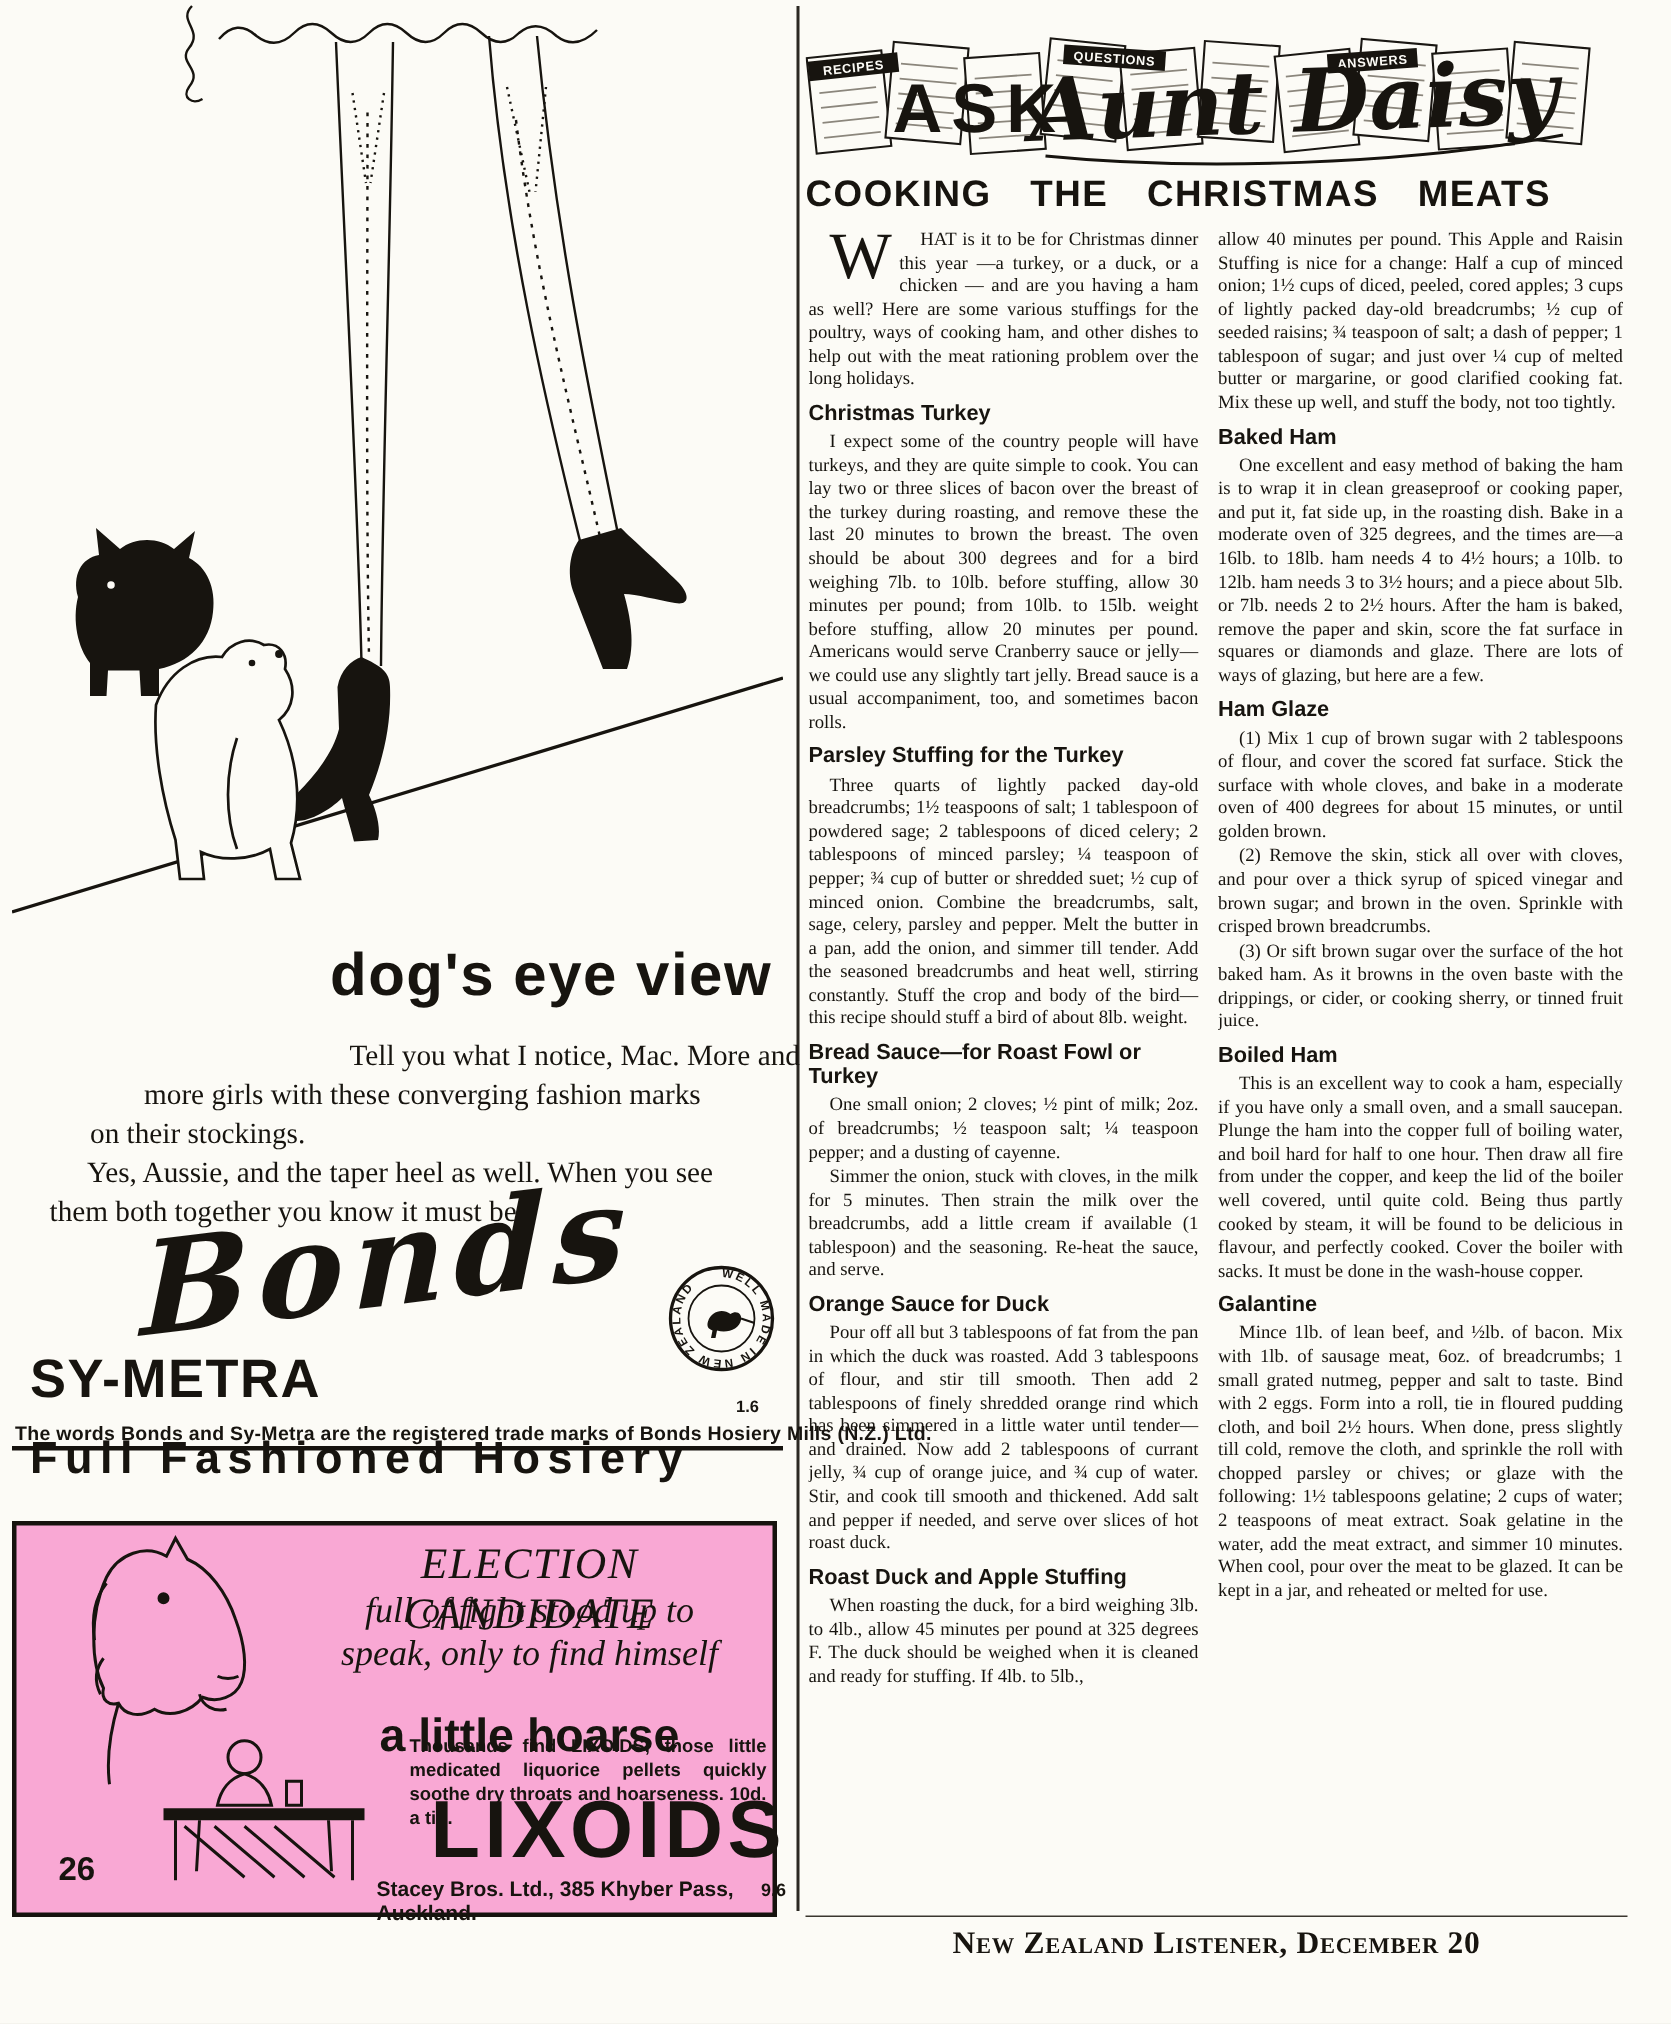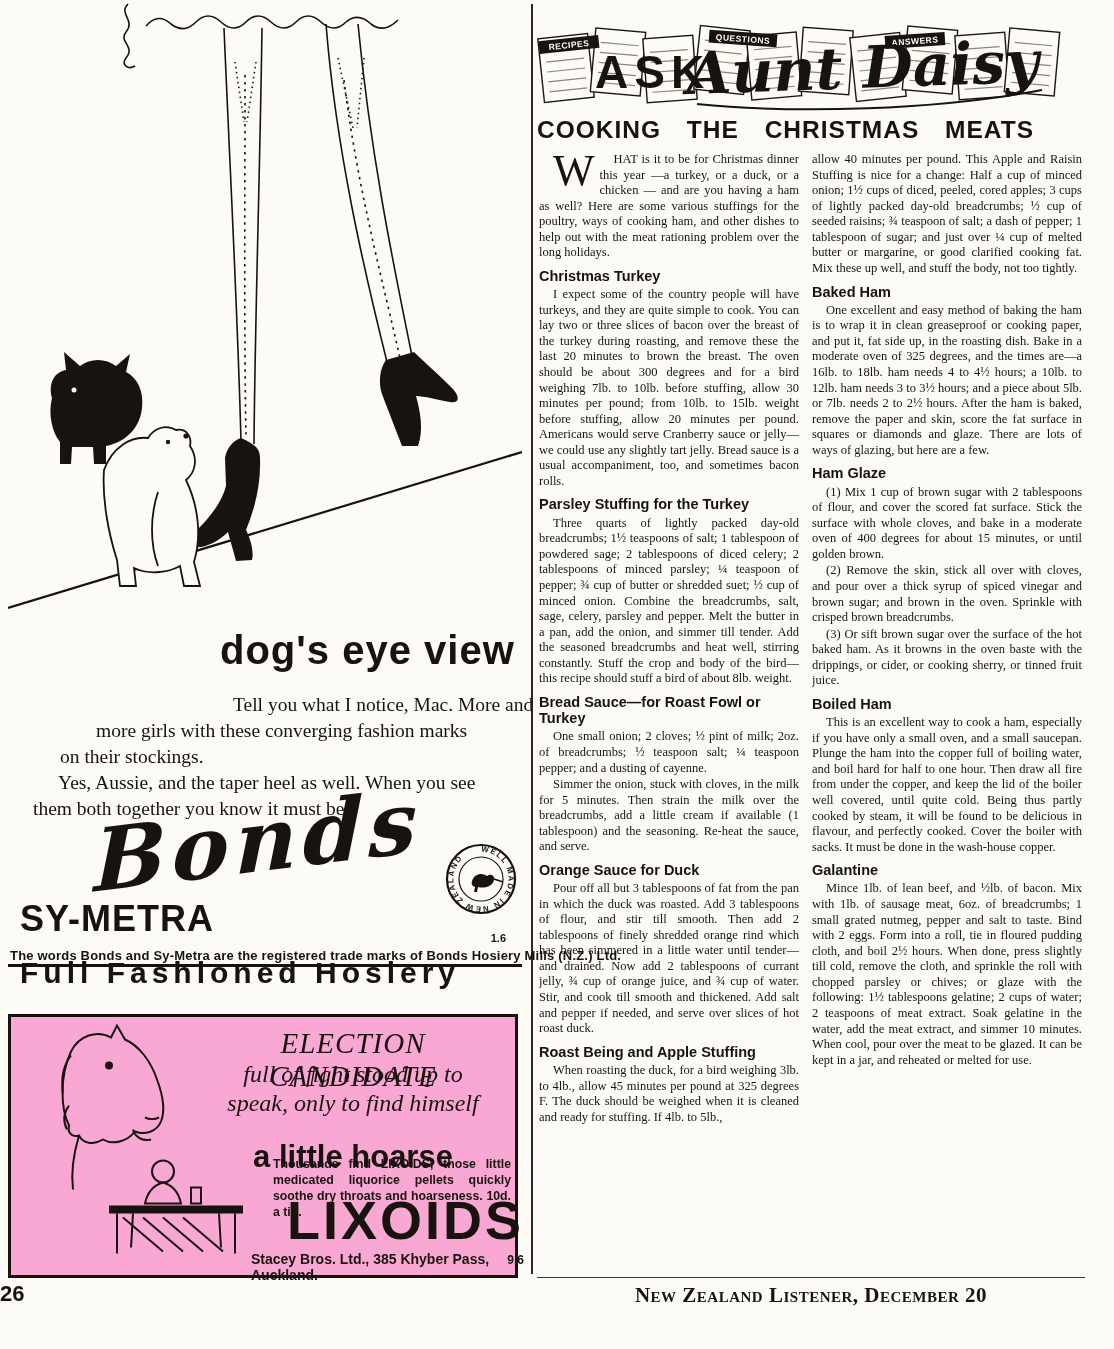--- a/index.html
+++ b/index.html
@@ -54,21 +54,21 @@
   .col-left{left:539px;width:260px;height:1124px;overflow:hidden;}
   .col-right{left:812px;width:270px;height:1124px;overflow:hidden;}
   .article-col p{margin:0 0 1px;text-indent:14px;}
   .article-col p.noindent{text-indent:0;}
   .sh{font-family:"Liberation Sans",sans-serif;font-weight:bold;font-size:14.5px;margin:7px 0 3px;text-align:left;line-height:1.12;}
   .intro{text-indent:0;}
   .dropcap{float:left;font-size:44px;line-height:34px;padding:2px 5px 0 0;}
 
   
   .footer-rule{position:absolute;left:537px;top:1277px;width:548px;height:1px;background:#3a362e;}
-  .page-number{position:absolute;left:0;top:1281px;font-family:"Liberation Sans",sans-serif;font-weight:bold;font-size:22px;}
+  .page-number{position:absolute;left:0;top:1233px;font-family:"Liberation Sans",sans-serif;font-weight:bold;font-size:22px;padding-left:39px;}
   .footer-right{position:absolute;left:537px;top:1283px;width:548px;text-align:center;font-weight:bold;font-size:21px;font-variant:small-caps;letter-spacing:0.5px;}
 </style>
 </head>
 <body>
 
 <div class="page">
 
   <div class="v-divider"></div>
 
   <section class="bonds">
@@ -238,21 +238,21 @@
     <h3 class="sh">Parsley Stuffing for the Turkey</h3>
     <p>Three quarts of lightly packed day-old breadcrumbs; 1½ teaspoons of salt; 1 tablespoon of powdered sage; 2 tablespoons of diced celery; 2 tablespoons of minced parsley; ¼ teaspoon of pepper; ¾ cup of butter or shredded suet; ½ cup of minced onion. Combine the breadcrumbs, salt, sage, celery, parsley and pepper. Melt the butter in a pan, add the onion, and simmer till tender. Add the seasoned breadcrumbs and heat well, stirring constantly. Stuff the crop and body of the bird—this recipe should stuff a bird of about 8lb. weight.</p>
 
     <h3 class="sh">Bread Sauce—for Roast Fowl or Turkey</h3>
     <p>One small onion; 2 cloves; ½ pint of milk; 2oz. of breadcrumbs; ½ teaspoon salt; ¼ teaspoon pepper; and a dusting of cayenne.</p>
     <p>Simmer the onion, stuck with cloves, in the milk for 5 minutes. Then strain the milk over the breadcrumbs, add a little cream if available (1 tablespoon) and the seasoning. Re-heat the sauce, and serve.</p>
 
     <h3 class="sh">Orange Sauce for Duck</h3>
     <p>Pour off all but 3 tablespoons of fat from the pan in which the duck was roasted. Add 3 tablespoons of flour, and stir till smooth. Then add 2 tablespoons of finely shredded orange rind which has been simmered in a little water until tender—and drained. Now add 2 tablespoons of currant jelly, ¾ cup of orange juice, and ¾ cup of water. Stir, and cook till smooth and thickened. Add salt and pepper if needed, and serve over slices of hot roast duck.</p>
 
-    <h3 class="sh">Roast Being and Apple Stuffing</h3>
+    <h3 class="sh">Roast Duck and Apple Stuffing</h3>
     <p>When roasting the duck, for a bird weighing 3lb. to 4lb., allow 45 minutes per pound at 325 degrees F. The duck should be weighed when it is cleaned and ready for stuffing. If 4lb. to 5lb.,</p>
   </section>
 
   <section class="article-col col-right">
     <p class="noindent">allow 40 minutes per pound. This Apple and Raisin Stuffing is nice for a change: Half a cup of minced onion; 1½ cups of diced, peeled, cored apples; 3 cups of lightly packed day-old breadcrumbs; ½ cup of seeded raisins; ¾ teaspoon of salt; a dash of pepper; 1 tablespoon of sugar; and just over ¼ cup of melted butter or margarine, or good clarified cooking fat. Mix these up well, and stuff the body, not too tightly.</p>
 
     <h3 class="sh">Baked Ham</h3>
     <p>One excellent and easy method of baking the ham is to wrap it in clean greaseproof or cooking paper, and put it, fat side up, in the roasting dish. Bake in a moderate oven of 325 degrees, and the times are—a 16lb. to 18lb. ham needs 4 to 4½ hours; a 10lb. to 12lb. ham needs 3 to 3½ hours; and a piece about 5lb. or 7lb. needs 2 to 2½ hours. After the ham is baked, remove the paper and skin, score the fat surface in squares or diamonds and glaze. There are lots of ways of glazing, but here are a few.</p>
 
     <h3 class="sh">Ham Glaze</h3>

